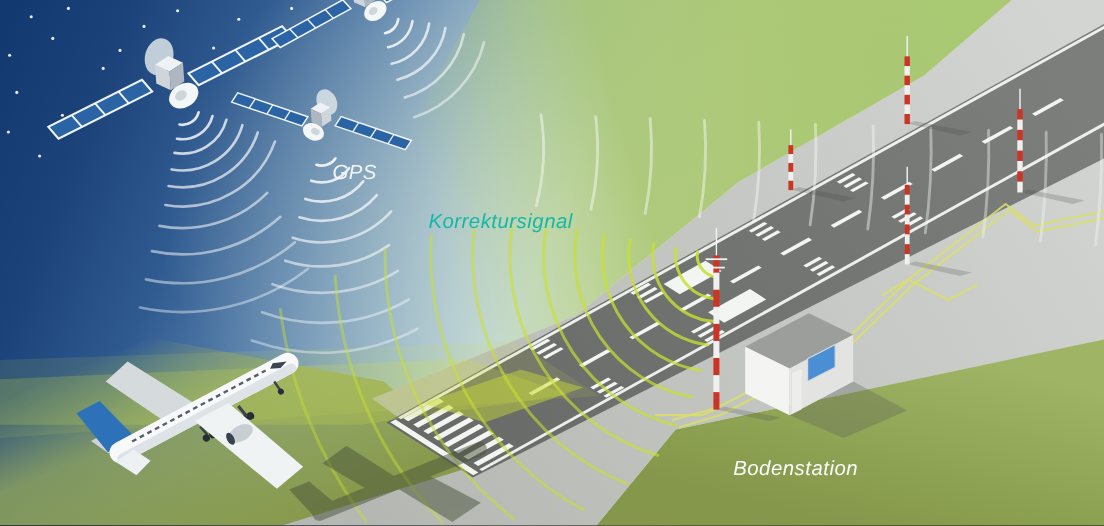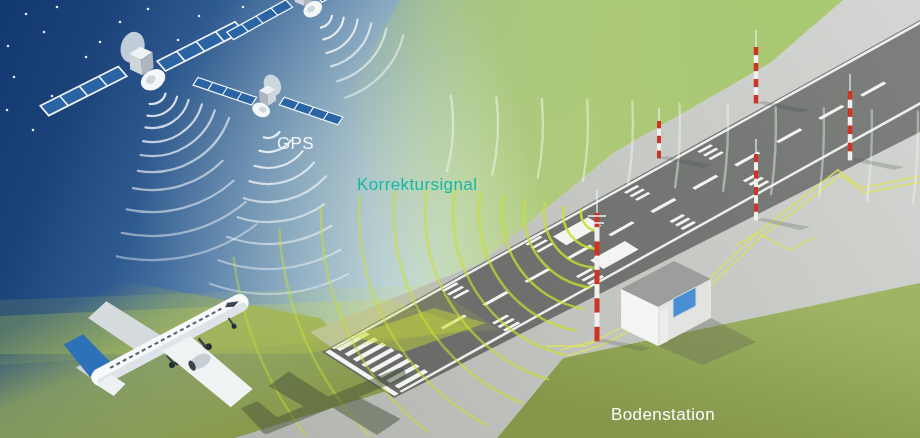--- a/index.html
+++ b/index.html
@@ -1,27 +1,27 @@
 <!DOCTYPE html>
 <html><head>
 <meta charset="utf-8">
 <style>
   html,body{margin:0;padding:0;background:#222;}
   .stage{position:relative;width:920px;height:438px;overflow:hidden;
-         font-family:"Liberation Sans",sans-serif;}
+         font-family:"Liberation Sans",sans-serif;font-style:italic;}
   .sky{position:absolute;inset:0;
     background:
       radial-gradient(620px 420px at 56% 40%, rgba(240,246,214,.50), rgba(240,246,214,0) 62%),
       linear-gradient(111deg,#11386f 0%,#1c4379 10%,#2f5a90 20%,#5c84ae 30%,
         #8fb0c8 40%,#bdd5d8 49%,#d5e3bd 58%,#cbdc9a 66%,#b3cc7d 76%,#9cb765 87%,#8fa657 100%);}
   svg{position:absolute;inset:0;display:block;}
   .lbl{position:absolute;font-size:17px;letter-spacing:.4px;line-height:1;user-select:none;}
   .lbl-gps{left:277px;top:135px;color:#f2f6f9;}
   .lbl-korr{left:357px;top:176px;color:#14b8a6;}
-  .lbl-boden{left:611px;top:382px;color:#fafcfc;margin-top:24px;}
+  .lbl-boden{left:611px;top:382px;color:#fafcfc;}
 </style>
 </head>
 <body>
 
 <div class="stage">
   <div class="sky"></div>
 
   <svg id="scene" width="920" height="438" viewBox="0 0 920 438">
     <defs>
       <linearGradient id="gTop" gradientUnits="userSpaceOnUse" x1="360" y1="170" x2="830" y2="40">

